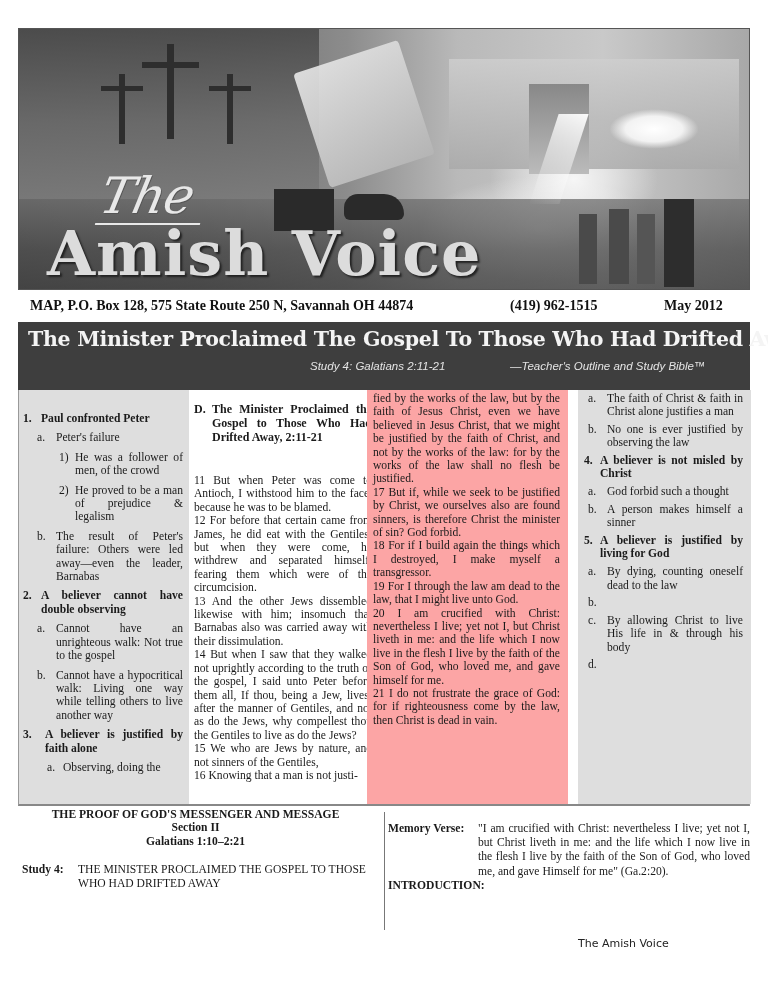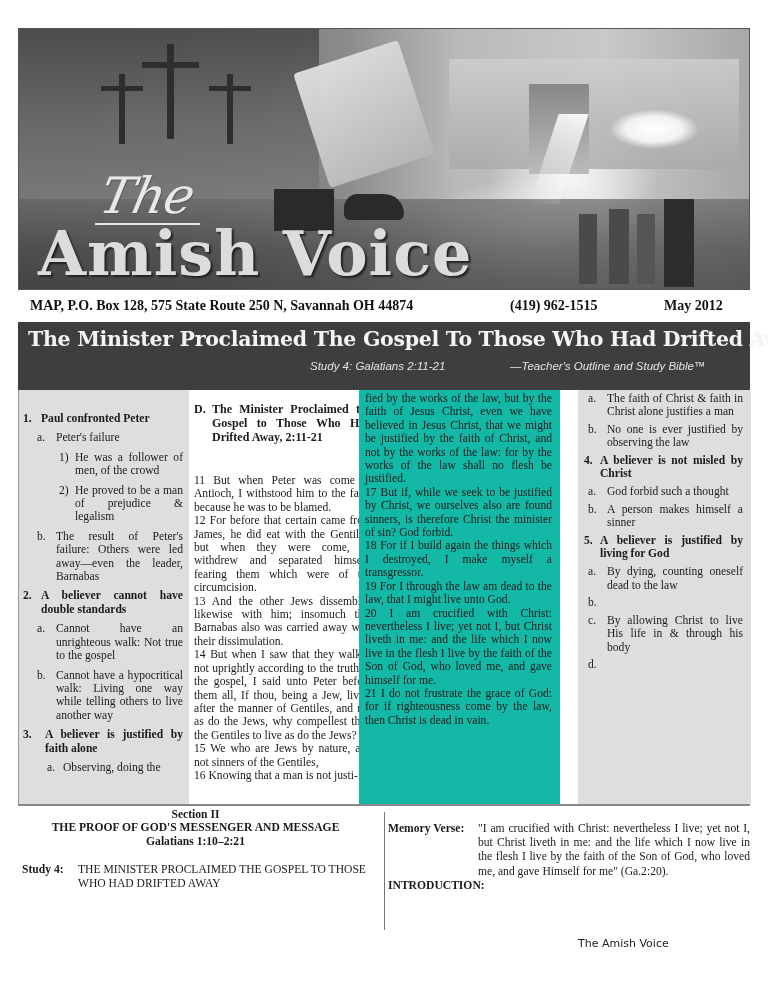--- a/index.html
+++ b/index.html
@@ -43,21 +43,21 @@
   .mh-people { position: absolute; left: 560px; top: 170px; width: 120px; height: 90px;
     background:
       linear-gradient(#4a4a4a,#4a4a4a) 0px 15px/18px 70px no-repeat,
       linear-gradient(#4a4a4a,#4a4a4a) 30px 10px/20px 75px no-repeat,
       linear-gradient(#555,#555) 58px 15px/18px 70px no-repeat,
       linear-gradient(#2d2d2d,#2d2d2d) 85px 0px/30px 88px no-repeat; }
   .mh-the { position: absolute; left: 82px; top: 138px; font-family: "DejaVu Serif", serif; font-style: italic;
     font-size: 50px; color: #e8e8e8; letter-spacing: -1px; transform: skewX(-12deg);
     text-shadow: 1px 1px 0 #555; }
   .mh-the::after { content: ""; position: absolute; left: 0; top: 56px; width: 105px; height: 2px; background: #e8e8e8; }
-  .mh-title { position: absolute; left: 19px; top: 188px; font-family: "DejaVu Serif", serif; font-weight: bold;
+  .mh-title { position: absolute; left: 28px; top: 188px; font-family: "DejaVu Serif", serif; font-weight: bold;
     font-size: 62px; color: #dcdcdc; letter-spacing: 1px; text-shadow: 2px 2px 2px #222; white-space: nowrap; }
 
   
   .addr-line { position: absolute; left: 30px; top: 298px; width: 730px; height: 20px;
     font-family: "Liberation Serif", serif; font-weight: bold; font-size: 14px; color: #111; }
   .addr-line span { position: absolute; top: 0; white-space: nowrap; }
   .addr-main { left: 0; } .addr-phone { left: 480px; } .addr-date { left: 634px; }
 
   
   .title-band { position: absolute; left: 18px; top: 322px; width: 732px; height: 68px; background: #3e3e3e; }
@@ -66,21 +66,21 @@
   .title-band .subline { position: absolute; top: 38px; font-family: Liberation Sans, sans-serif; font-style: italic;
     font-size: 11.5px; color: #e4e4e4; white-space: nowrap; }
   .sub-study { left: 292px; } .sub-credit { left: 492px; }
 
   
   .outline-box { position: absolute; left: 18px; top: 390px; width: 732px; height: 416px;
     border-left: 1px solid #999; border-right: 1px solid #999; border-bottom: 2px solid #888; }
   .col { position: absolute; top: 0; height: 414px; overflow: hidden; font-size: 11.6px; line-height: 13.4px; }
   .col-1 { left: 0; width: 170px; background: #dedede; padding: 22px 6px 0 4px; }
   .col-2 { left: 170px; width: 188px; background: #fff; padding: 12px 4px 0 5px; border-right: 1px solid #aaa; text-align: justify; }
-  .col-3 { left: 340px; width: 201px; background: #14b8a6; padding: 2px 8px 0 6px; text-align: justify; }
+  .col-3 { left: 348px; width: 201px; background: #fca5a5; padding: 2px 8px 0 6px; text-align: justify; }
   .col-4 { left: 559px; width: 173px; background: #dedede; padding: 2px 8px 0 6px; }
 
   .ol-item { display: flex; margin-bottom: 6px; }
   .ol-item .num { flex: 0 0 auto; font-weight: bold; }
   .ol-item .txt { flex: 1; font-weight: bold; text-align: justify; }
   .ol-1 .num { width: 18px; } .ol-3 .num { width: 22px; }
   .sub { display: flex; margin: 0 0 6px 14px; }
   .sub .lbl { flex: 0 0 19px; }
   .sub .txt { flex: 1; text-align: justify; }
   .subsub { display: flex; margin: 0 0 6px 36px; }
@@ -168,21 +168,21 @@
       <span class="lbl">2)</span>
       <span class="txt">He proved to be a man of prejudice &amp; legalism</span>
     </div>
     <div class="sub">
       <span class="lbl">b.</span>
       <span class="txt">The result of Peter's failure: Others were led away—even the leader, Barnabas</span>
     </div>
 
     <div class="ol-item ol-1">
       <span class="num">2.</span>
-      <span class="txt">A believer cannot have double standards</span>
+      <span class="txt">A believer cannot have double observing</span>
     </div>
     <div class="sub">
       <span class="lbl">a.</span>
       <span class="txt">Cannot have an unrighteous walk: Not true to the gospel</span>
     </div>
     <div class="sub">
       <span class="lbl">b.</span>
       <span class="txt">Cannot have a hypocritical walk: Living one way while telling others to live another way</span>
     </div>
 
@@ -256,22 +256,22 @@
       <span class="lbl">c.</span>
       <span class="txt">By allowing Christ to live His life in &amp; through his body</span>
     </div>
     <div class="sub">
       <span class="lbl">d.</span>
     </div>
   </div>
 </div>
 
 <div class="lower-left">
+  <div class="sec-head">THE PROOF OF GOD'S MESSENGER AND MESSAGE</div>
   <div class="sec-head">Section II</div>
-  <div class="sec-head">THE PROOF OF GOD'S MESSENGER AND MESSAGE</div>
   <div class="sec-head">Galatians 1:10–2:21</div>
   <div class="study-row">
     <span class="lbl">Study 4:</span>
     <span class="txt">THE MINISTER PROCLAIMED THE GOSPEL TO THOSE WHO HAD DRIFTED AWAY</span>
   </div>
 </div>
 
 <div class="lower-divider"></div>
 
 <div class="lower-right">

